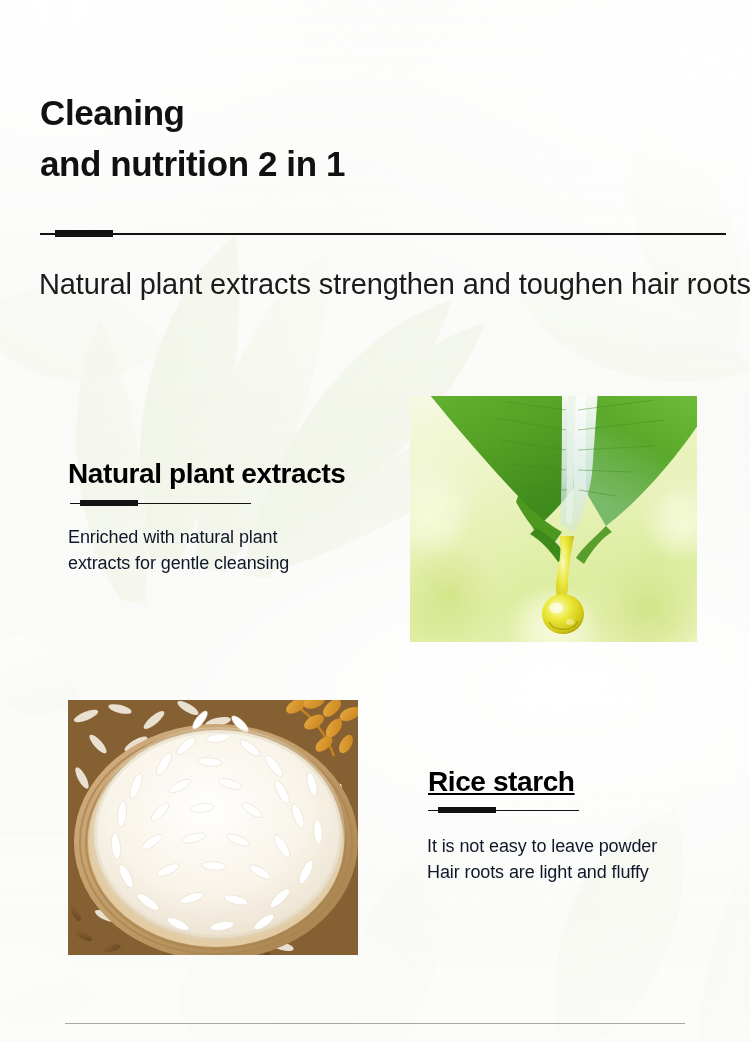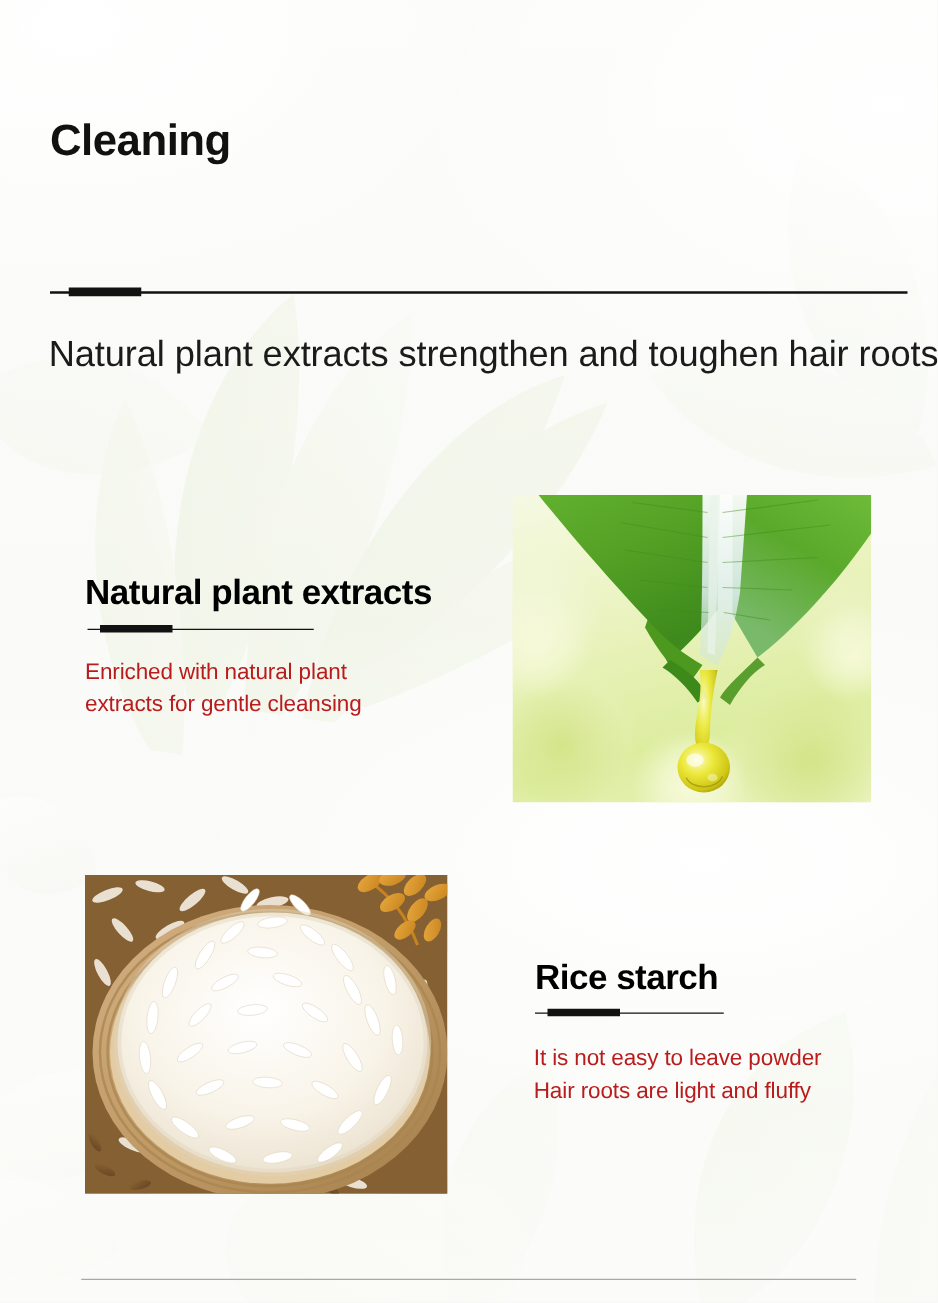--- a/index.html
+++ b/index.html
@@ -70,21 +70,21 @@
   }
   .feature-rule { position:absolute; height:7px; }
   .feature-rule .thin {
     position:absolute; left:0; top:2.5px; width:100%; height:1.8px; background:#121212;
   }
   .feature-rule .thick {
     position:absolute; left:10px; top:0px; width:58px; height:6px; background:#121212;
   }
   .feature-desc {
     position:absolute;
-    font-size:18px; color:#b91c1c; line-height:1.47;
+    font-size:18px; color:#0f172a; line-height:1.47;
     letter-spacing:-0.1px; white-space:pre-line;
   }
 
   
   .photo { position:absolute; overflow:hidden; }
 
   
   .photo-leaf { left:410px; top:396px; width:287px; height:246px; }
   .leaf-bg {
     position:absolute; inset:0;
@@ -162,20 +162,21 @@
 
       <g opacity="0.35">
         <path d="M0 300 C 60 270, 130 290, 168 348 C 110 392, 34 388, 0 350 Z" fill="url(#wgB)"></path>
       </g>
     </svg>
     <div class="bg-veil"></div>
   </div>
 
   <div class="header">
     <div class="title-line">Cleaning</div>
+    <div class="title-line">and nutrition 2 in 1</div>
   </div>
 
   <div class="top-rule">
     <div class="thin"></div>
     <div class="thick"></div>
   </div>
 
   <div class="subtitle">Natural plant extracts strengthen and toughen hair roots</div>
 
   <div class="feature-title" style="left:68px; top:458px;">Natural plant extracts</div>
@@ -257,21 +258,21 @@
 
       <path d="M150 140 C 152 166, 146 178, 146 192 C 146 204, 152 208, 152 214
                C 152 206, 158 202, 158 190 C 158 176, 160 160, 164 140 Z" fill="url(#dropG)" opacity="0.95"></path>
       <ellipse cx="153" cy="218" rx="21" ry="20" fill="url(#dropG)"></ellipse>
       <ellipse cx="146" cy="212" rx="7" ry="5.5" fill="#ffffff" opacity="0.62"></ellipse>
       <ellipse cx="160" cy="226" rx="4" ry="3" fill="#fdfde0" opacity="0.45"></ellipse>
       <path d="M139 226 C 143 236, 164 236, 168 225" stroke="#8a8408" stroke-width="1.2" fill="none" opacity="0.55"></path>
     </svg>
   </div>
 
-  <div class="feature-title" style="left:428px; top:766px;">Rice starch</div>
+  <div class="feature-title" style="left:428px; top:766px;text-decoration:underline;">Rice starch</div>
 
   <div class="feature-rule" style="left:428px; top:807px; width:151px;">
     <div class="thin"></div>
     <div class="thick"></div>
   </div>
 
   <div class="feature-desc" style="left:427px; top:833px; width:300px;">It is not easy to leave powder
 Hair roots are light and fluffy</div>
 
   <div class="photo photo-rice">

